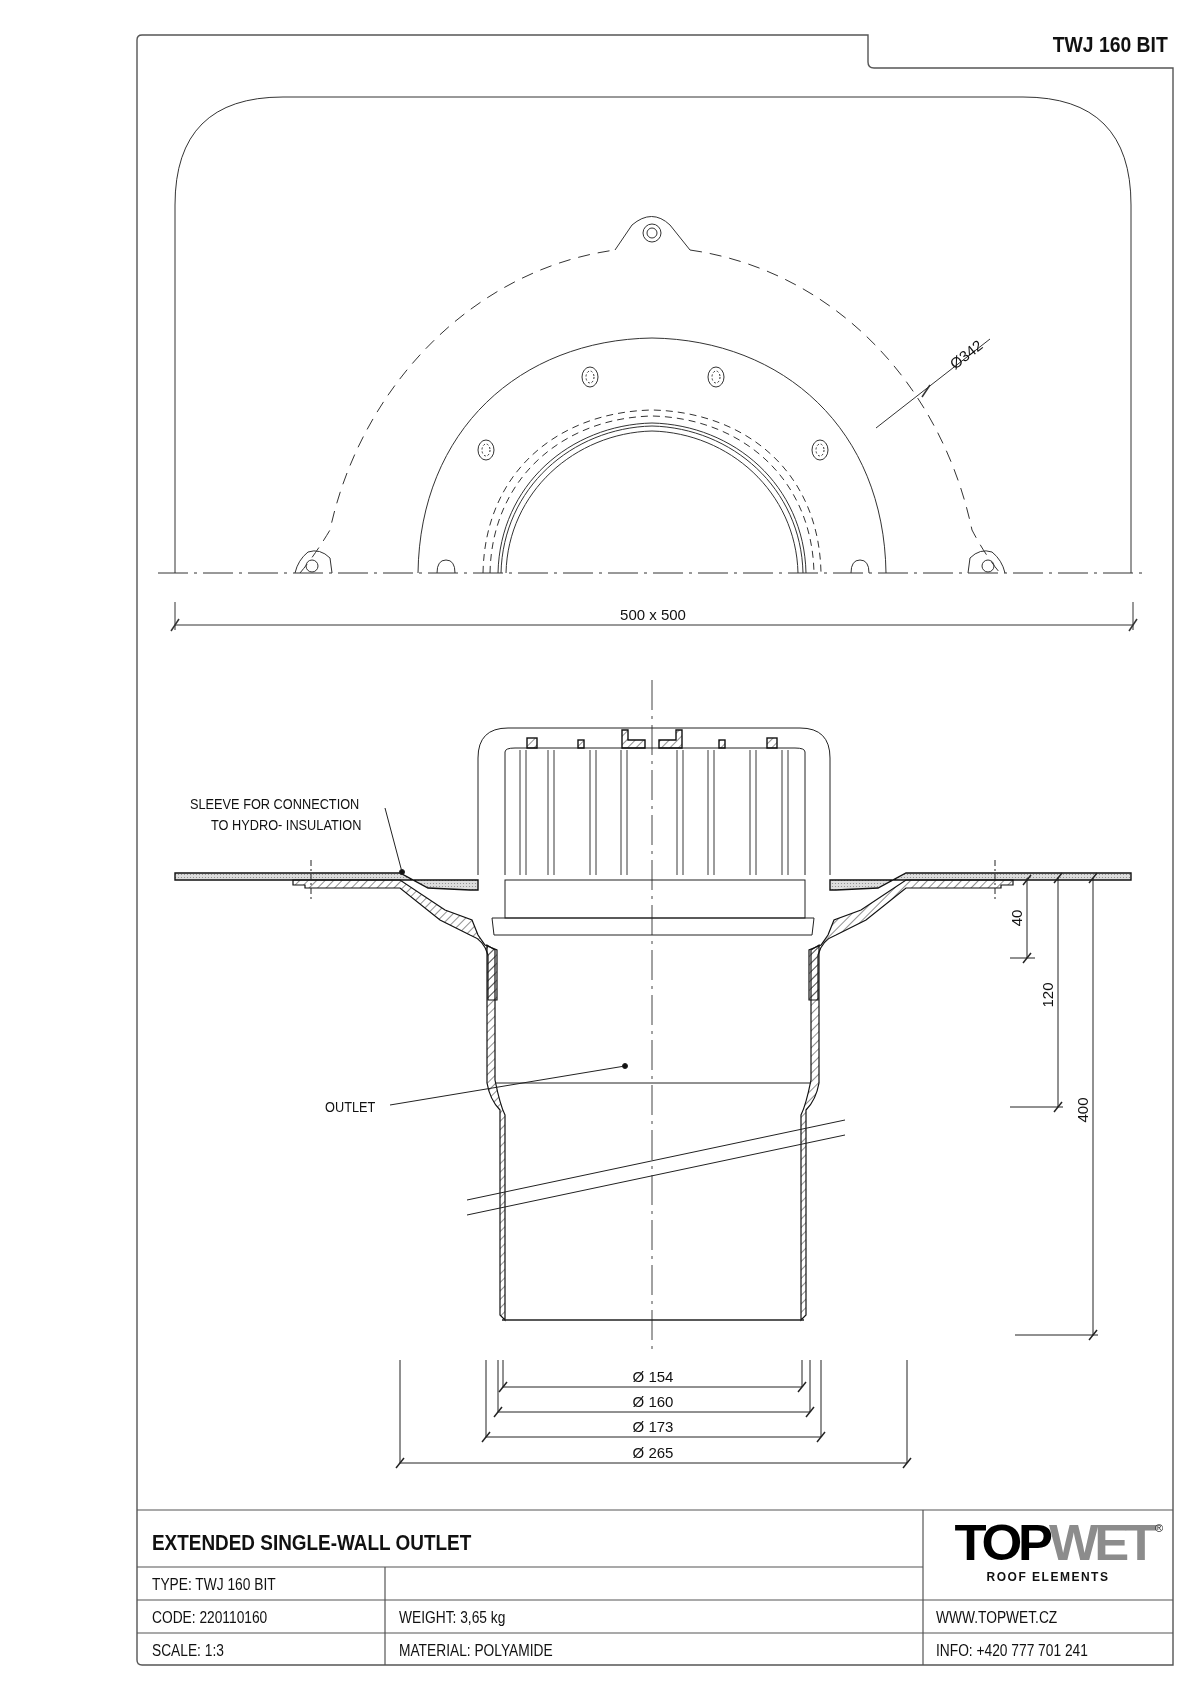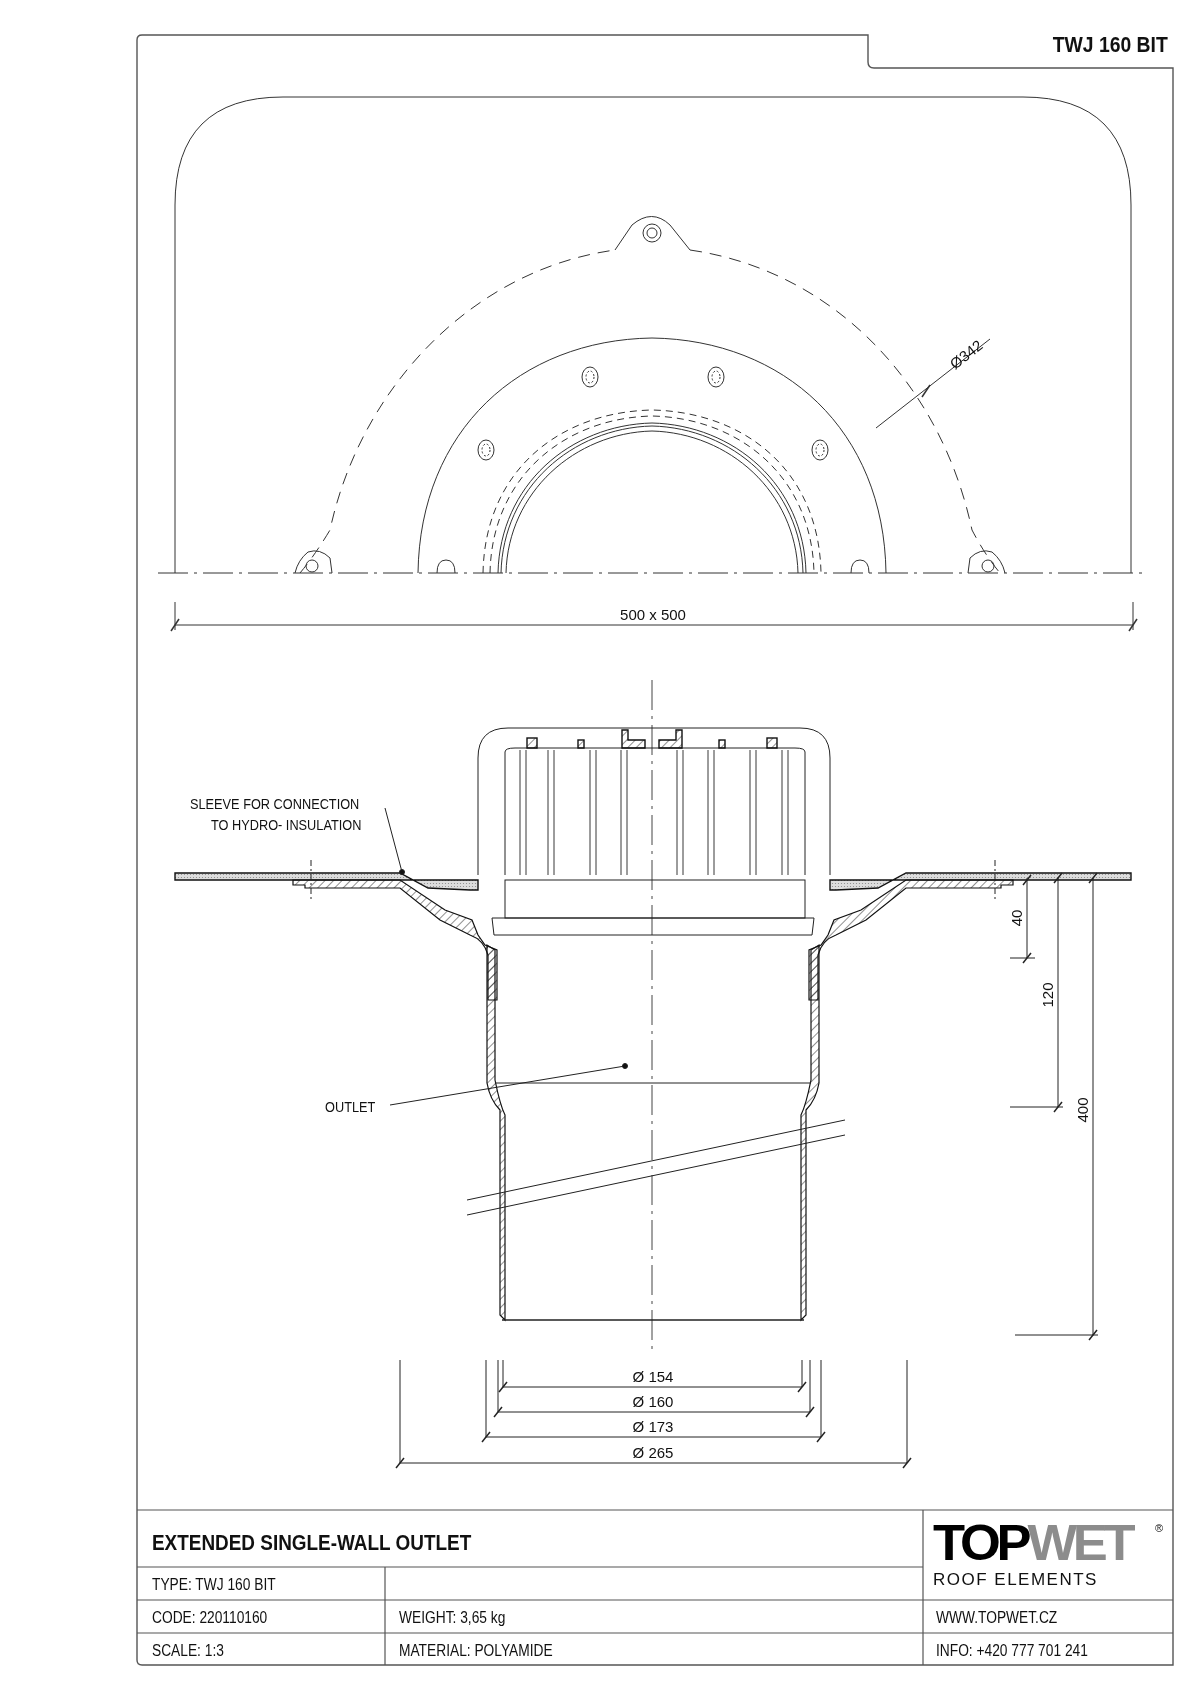--- a/index.html
+++ b/index.html
@@ -3,26 +3,26 @@
 <meta charset="utf-8">
 <style>
   html,body{margin:0;padding:0;background:#fff;}
   body{width:1200px;height:1698px;position:relative;overflow:hidden;font-family:"Liberation Sans",sans-serif;color:#111;}
   svg.drawing{position:absolute;left:0;top:0;}
   .t{font-family:"Liberation Sans",sans-serif;fill:#111;}
   .lbl{position:absolute;font-family:"Liberation Sans",sans-serif;font-size:15px;color:#111;white-space:nowrap;transform:scaleX(0.85);transform-origin:left center;}
   .hdr{position:absolute;right:32px;top:32px;font-weight:bold;font-size:22px;transform:scaleX(0.88);transform-origin:right center;}
   .tb-title{position:absolute;left:152px;top:1530px;font-weight:bold;font-size:22px;transform:scaleX(0.86);transform-origin:left center;}
   .cell{position:absolute;font-size:16px;transform:scaleX(0.86);transform-origin:left center;white-space:nowrap;}
-  .logo{position:absolute;left:933px;top:1518px;width:230px;height:70px;}
+  .logo{position:absolute;left:933px;top:1518px;width:230px;height:70px;text-align:center;}
   .logo .main{font-family:"Liberation Sans",sans-serif;font-weight:bold;font-size:50px;letter-spacing:-4px;line-height:50px;transform:scaleX(1.05);transform-origin:left;}
   .logo .top{color:#000;}
   .logo .wet{color:#8c8c8c;}
   .logo .reg{position:absolute;left:222px;top:4px;font-size:11px;}
-  .logo .sub{font-weight:normal;font-size:17px;letter-spacing:1.5px;margin-top:2px;}
+  .logo .sub{font-weight:bold;font-size:12px;letter-spacing:1.5px;margin-top:2px;}
 </style>
 </head>
 <body>
 
 <svg class="drawing" width="1200" height="1698" viewBox="0 0 1200 1698" xmlns="http://www.w3.org/2000/svg">
   <defs>
     <pattern id="hatch" patternUnits="userSpaceOnUse" width="6" height="6" patternTransform="rotate(45)">
       <line x1="0" y1="0" x2="0" y2="6" stroke="#222" stroke-width="1"></line>
     </pattern>
     <pattern id="dots" patternUnits="userSpaceOnUse" width="3" height="3">

